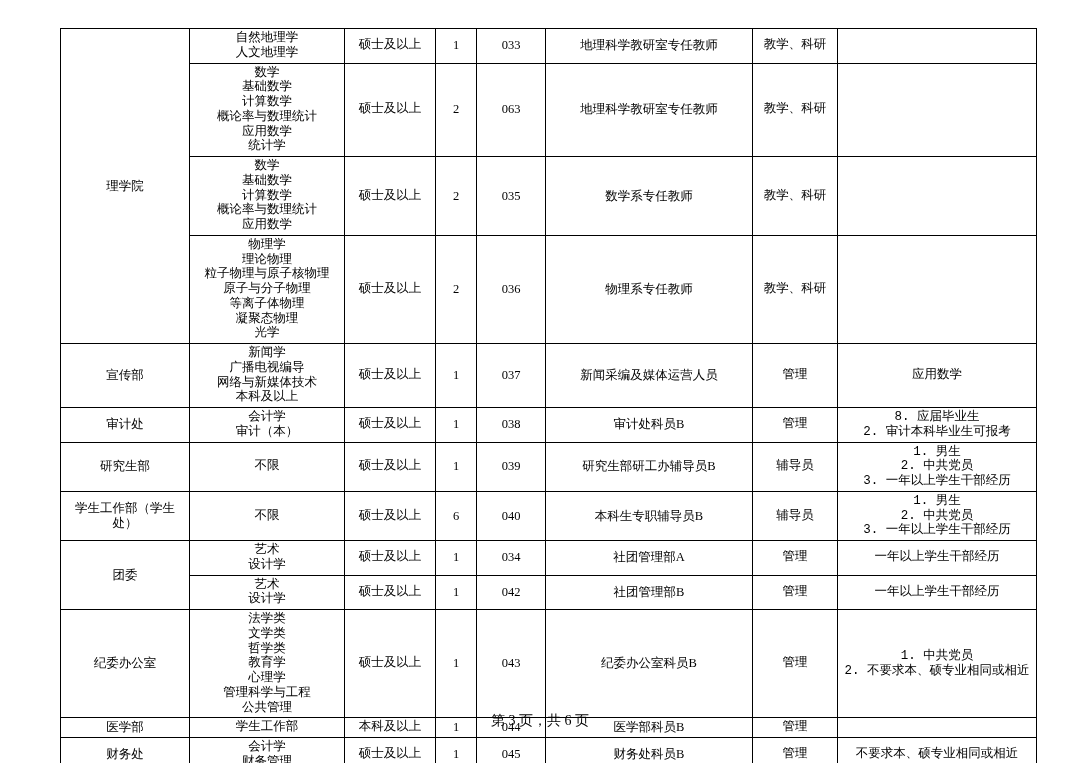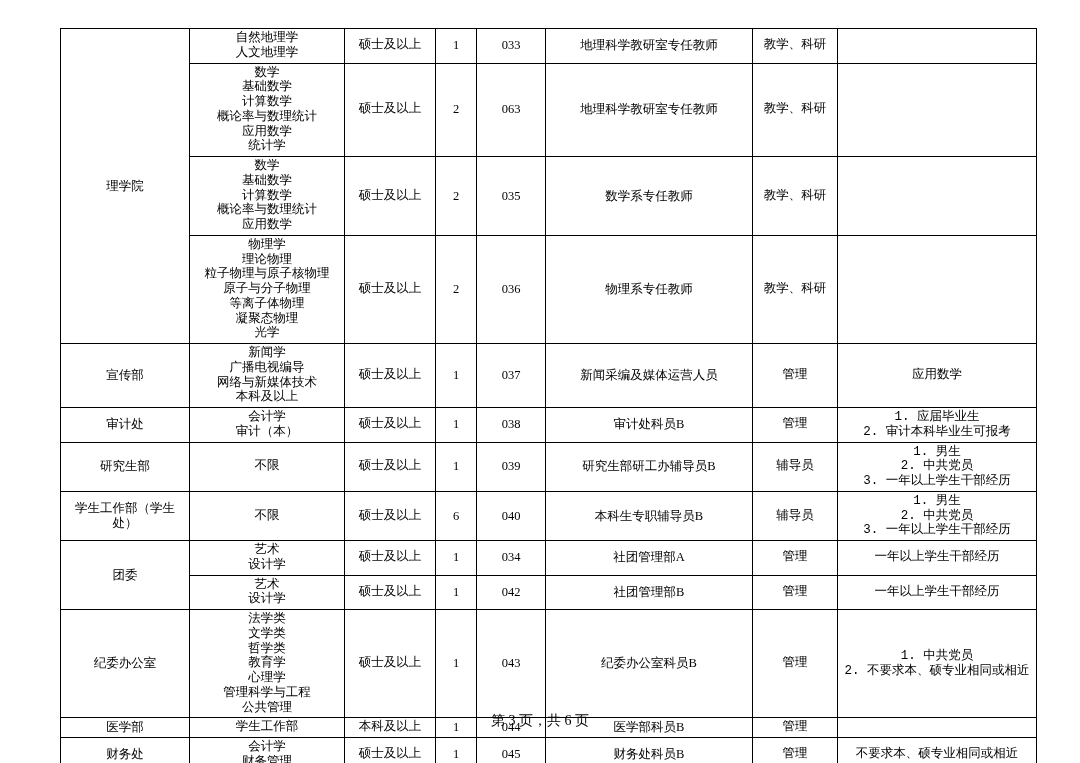--- a/index.html
+++ b/index.html
@@ -149,21 +149,21 @@
           <td class="major multiline">
             <span>会计学</span>
             <span>审计（本）</span>
           </td>
           <td class="degree">硕士及以上</td>
           <td class="num">1</td>
           <td class="code">038</td>
           <td class="post">审计处科员B</td>
           <td class="type">管理</td>
           <td class="note multiline">
-            <span>1. 应届毕业生</span>
+            <span>8. 应届毕业生</span>
             <span>2. 审计本科毕业生可报考</span>
           </td>
         </tr>
         <tr>
           <td class="dept">研究生部</td>
           <td class="major multiline">
             <span>不限</span>
           </td>
           <td class="degree">硕士及以上</td>
           <td class="num">1</td>

